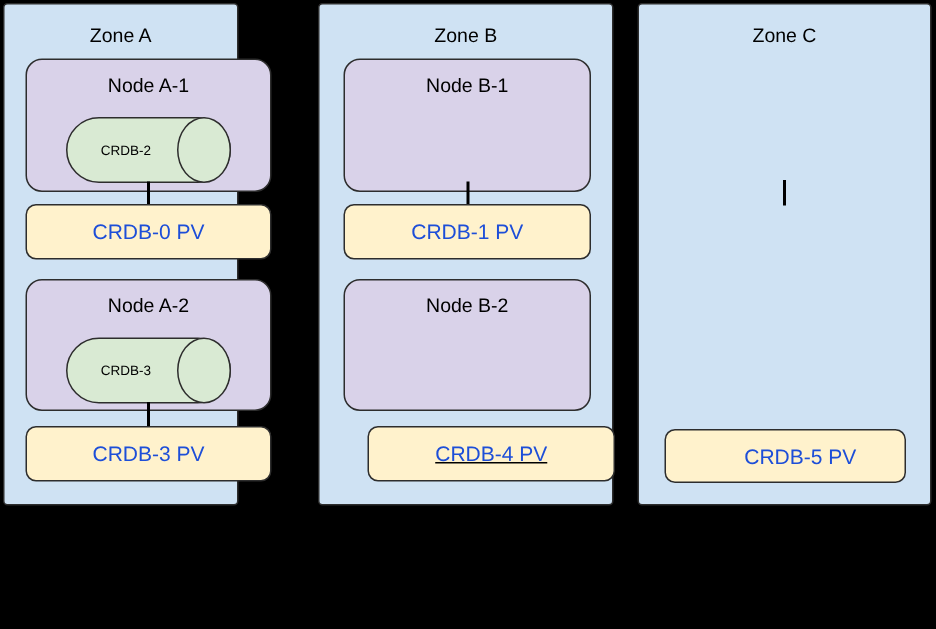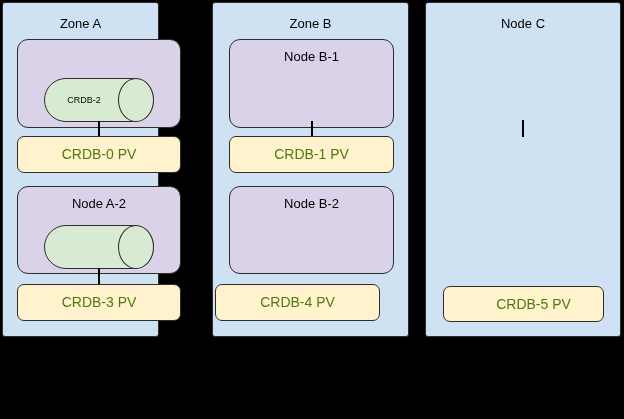--- a/index.html
+++ b/index.html
@@ -90,46 +90,48 @@
     background: var(--pv-fill, #fff2cc);
     border: 1px solid var(--border, #2d2d2d);
     border-radius: 7px;
     box-sizing: border-box;
     text-align: center;
   }
   .pv-label {
     display: block;
     line-height: 35px;
     font-size: 14px;
-    color: #4d7c0f;
+    color: #1d4ed8;
   }
 </style>
 </head>
 <body>
 
 <div class="stage">
 
   <div class="zone" style="left:2px;width:157px;">
     <div class="zone-label">Zone A</div>
 
     <div class="node" style="left:14px;top:36px;width:164px;height:89px;">
+      <div class="node-label">Node A-1</div>
       <div class="cylinder" style="left:26px;top:38px;">
         <span class="cyl-cap"></span>
         <span class="cyl-label">CRDB-2</span>
       </div>
     </div>
     <div class="connector" style="left:95px;top:118px;height:16px;"></div>
     <div class="pv" style="left:14px;top:133px;width:164px;height:37px;">
       <span class="pv-label">CRDB-0 PV</span>
     </div>
 
     <div class="node" style="left:14px;top:183px;width:164px;height:88px;">
       <div class="node-label">Node A-2</div>
       <div class="cylinder" style="left:26px;top:38px;">
         <span class="cyl-cap"></span>
+        <span class="cyl-label">CRDB-3</span>
       </div>
     </div>
     <div class="connector" style="left:95px;top:265px;height:17px;"></div>
     <div class="pv" style="left:14px;top:281px;width:164px;height:37px;">
       <span class="pv-label">CRDB-3 PV</span>
     </div>
   </div>
 
   <div class="zone" style="left:212px;width:197px;">
     <div class="zone-label">Zone B</div>
@@ -138,27 +140,27 @@
       <div class="node-label">Node B-1</div>
     </div>
     <div class="connector" style="left:98px;top:118px;height:16px;"></div>
     <div class="pv" style="left:16px;top:133px;width:165px;height:37px;">
       <span class="pv-label">CRDB-1 PV</span>
     </div>
 
     <div class="node" style="left:16px;top:183px;width:165px;height:88px;">
       <div class="node-label">Node B-2</div>
     </div>
-    <div class="pv" style="left:2px;top:281px;width:165px;height:37px;">
+    <div class="pv" style="left:32px;top:281px;width:165px;height:37px;text-decoration:underline;">
       <span class="pv-label">CRDB-4 PV</span>
     </div>
   </div>
 
   <div class="zone" style="left:425px;width:196px;">
-    <div class="zone-label">Node C</div>
+    <div class="zone-label">Zone C</div>
 
     <div class="connector" style="left:96px;top:117px;height:17px;"></div>
 
     <div class="pv" style="left:17px;top:283px;width:161px;height:36px;padding-left:20px;">
       <span class="pv-label">CRDB-5 PV</span>
     </div>
   </div>
 
 </div>
 

